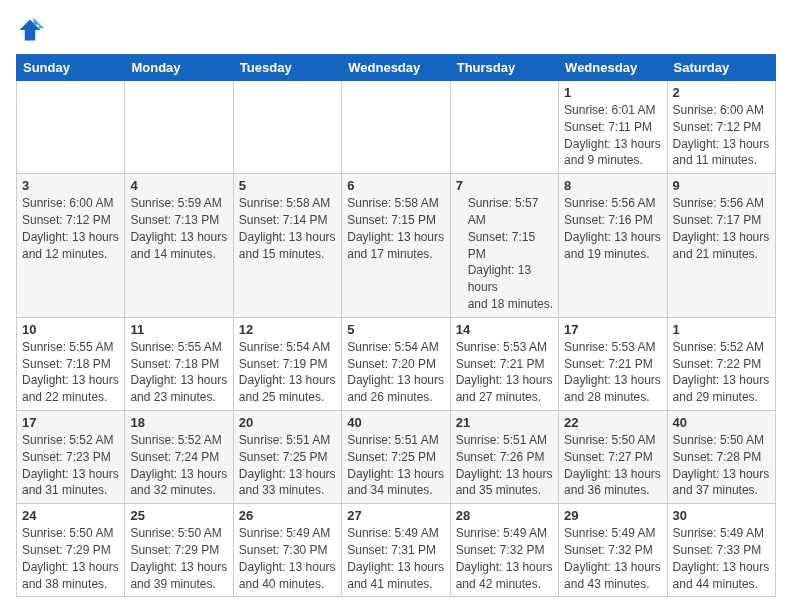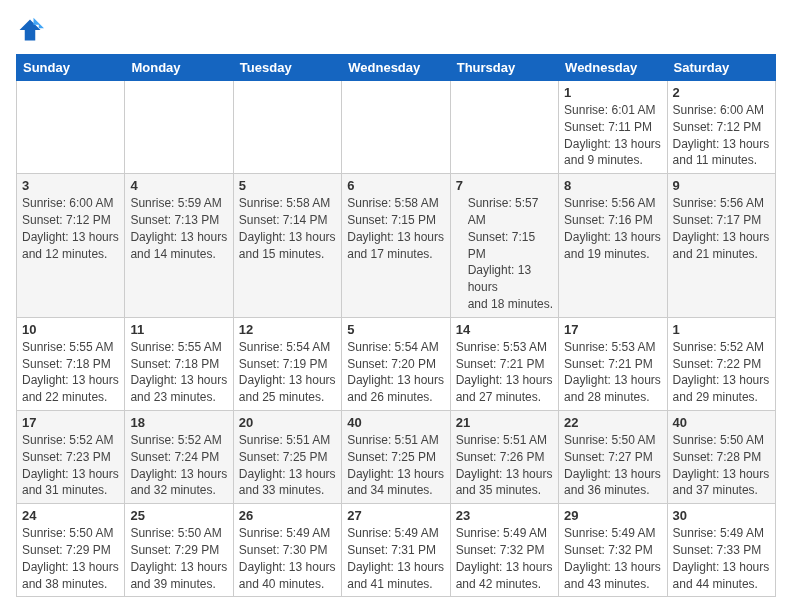--- a/index.html
+++ b/index.html
@@ -321,21 +321,21 @@
 and 40 minutes.</div>
           </td>
           <td>
             <span class="day-number">27</span>
             <div class="day-info" style="white-space: pre-line;">Sunrise: 5:49 AM
 Sunset: 7:31 PM
 Daylight: 13 hours
 and 41 minutes.</div>
           </td>
           <td>
-            <span class="day-number">23</span>
+            <span class="day-number">28</span>
             <div class="day-info" style="white-space: pre-line;">Sunrise: 5:49 AM
 Sunset: 7:32 PM
 Daylight: 13 hours
 and 42 minutes.</div>
           </td>
           <td>
             <span class="day-number">29</span>
             <div class="day-info" style="white-space: pre-line;">Sunrise: 5:49 AM
 Sunset: 7:32 PM
 Daylight: 13 hours

